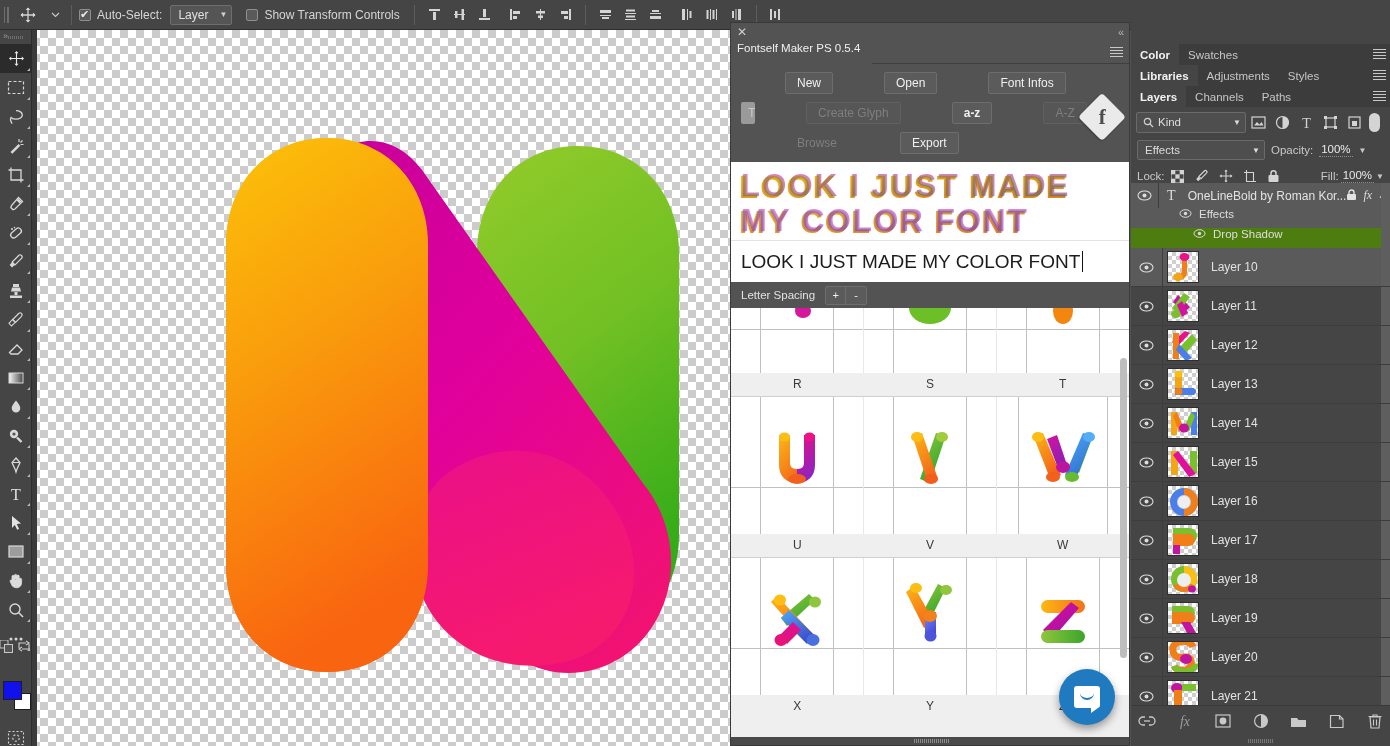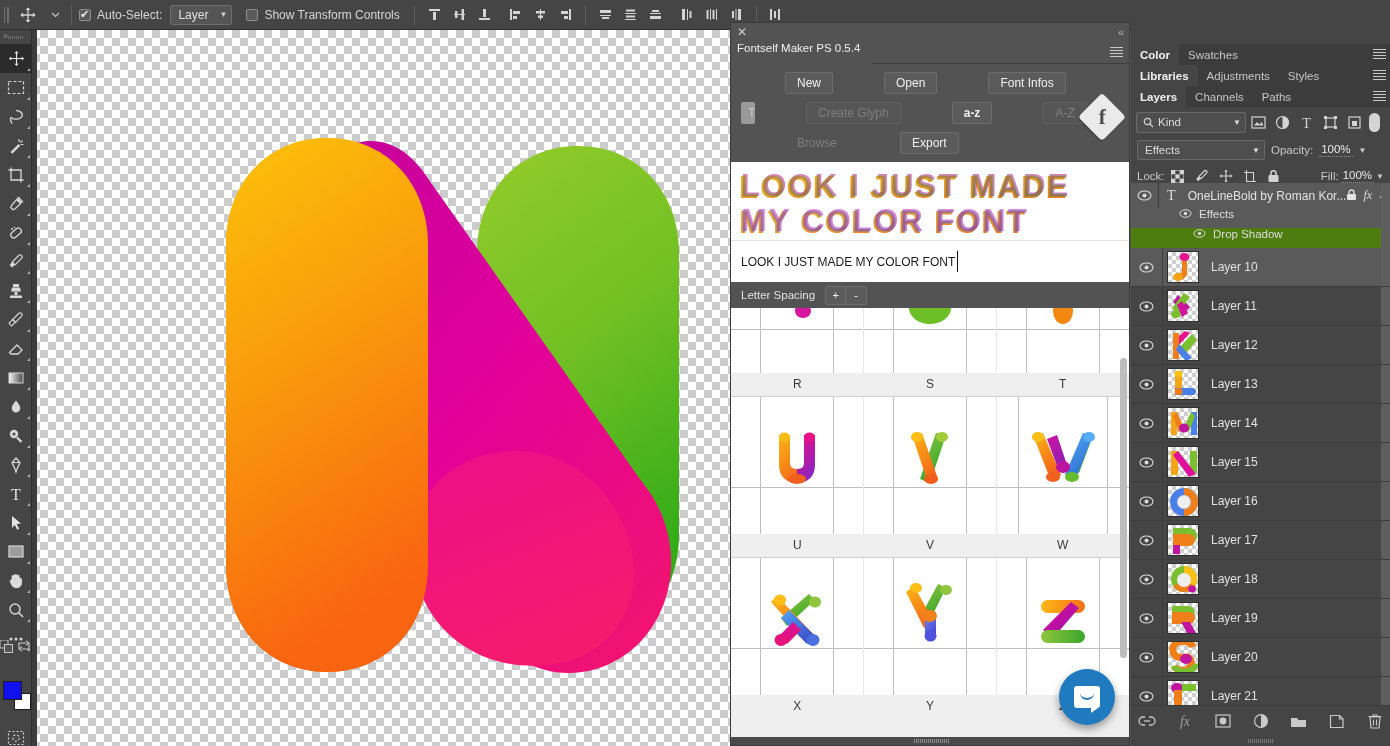--- a/index.html
+++ b/index.html
@@ -183,21 +183,21 @@
   #fs-preview {
     background: #fff; height: 78px; margin: 0; flex:none;
     padding: 8px 6px 0 6px; overflow: hidden;
   }
   #fs-preview svg { display:block; }
 
   #fs-textinput {
     background: #fff; height: 42px; flex:none;
     display: flex; align-items: center; padding: 0 10px;
     border-top: 1px solid #e3e3e3;
-    font-size: 12px; color: #1c1c1c;
+    font-size: 19px; color: #1c1c1c;
   }
   #fs-caret {
     width: 1px; height: 21px; background: #111; margin-left: 2px;
   }
   #fs-spacing {
     height: 26px; background: #535353; flex:none;
     display: flex; align-items: center; gap: 10px; padding: 0 10px;
   }
   #fs-spacing .lbl { color: #e2e2e2; font-size: 11.5px; }
   #fs-spacing .pm {

